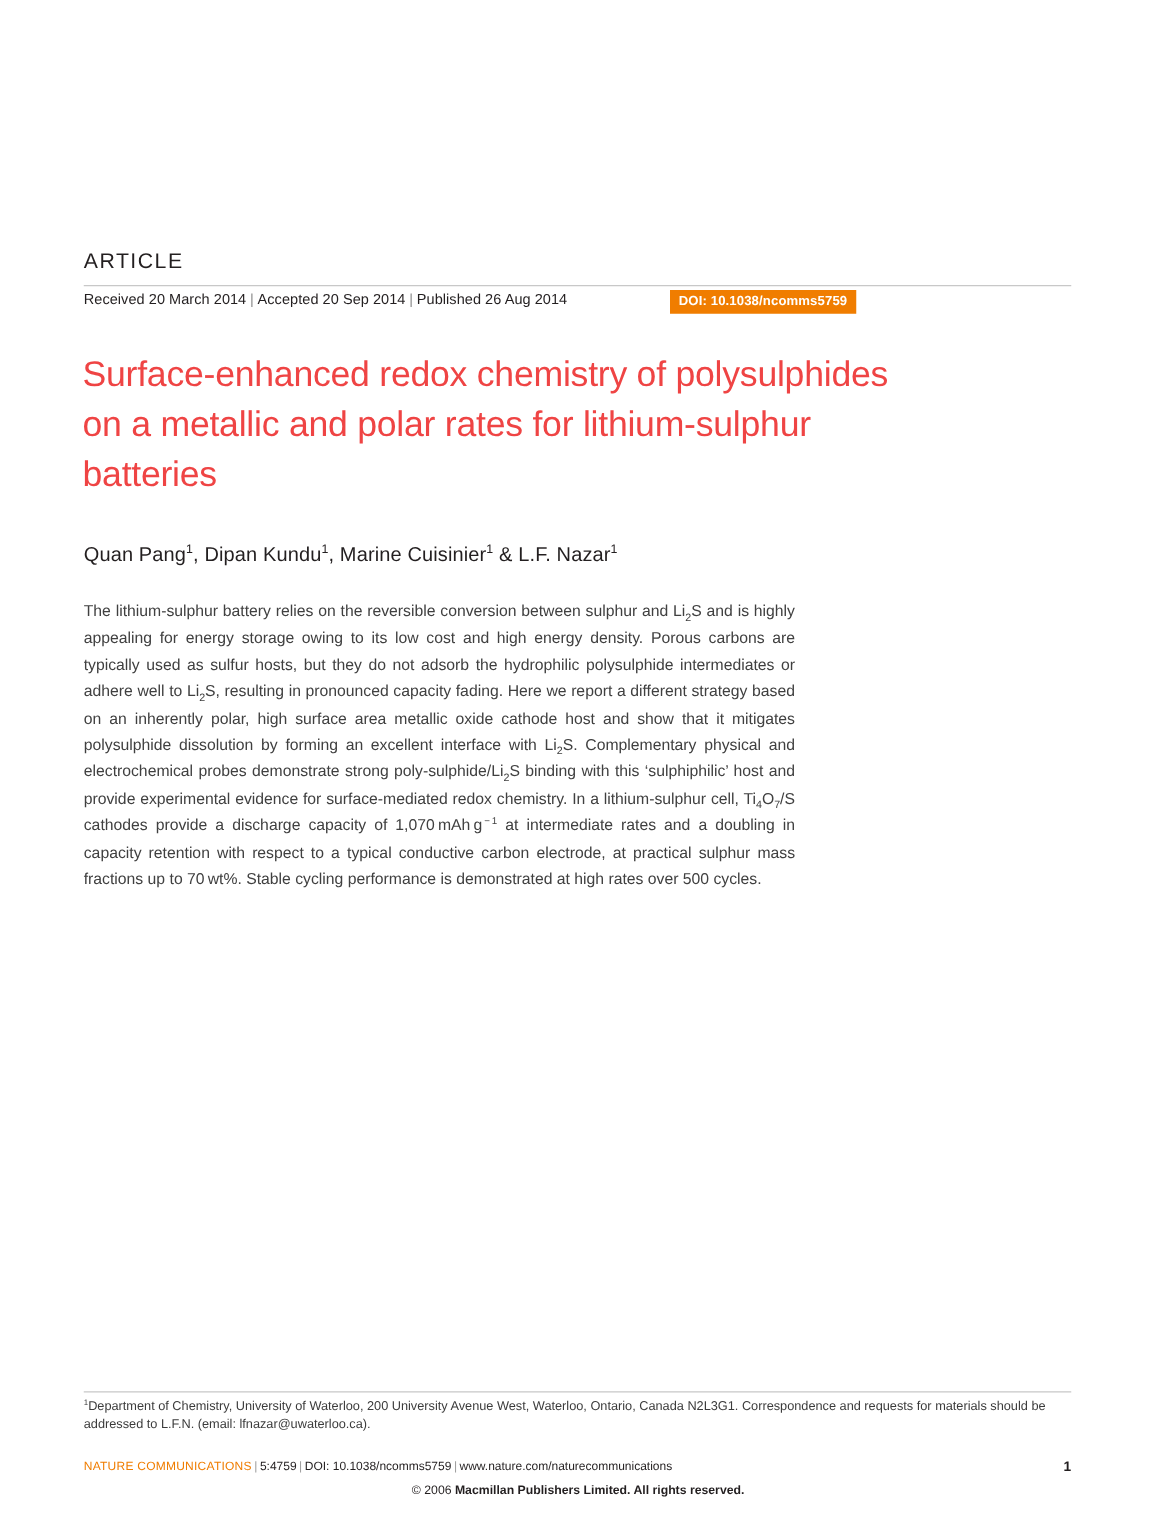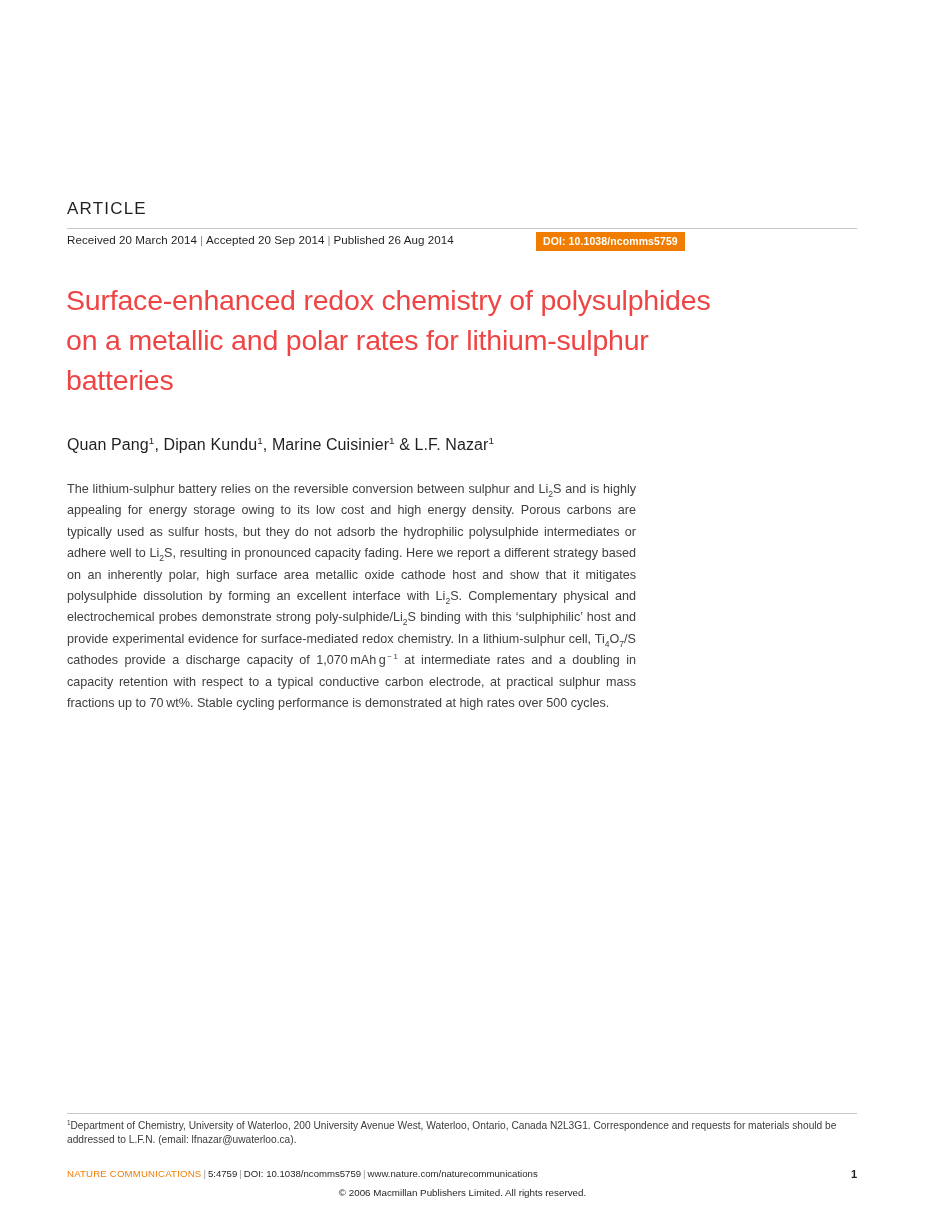--- a/index.html
+++ b/index.html
@@ -172,21 +172,21 @@
   }
   .copyright {
     position: absolute;
     left: 0;
     top: 1187px;
     width: 925px;
     text-align: center;
     font-size: 9.8px;
     color: #231f20;
   }
-  .copyright b { font-weight: normal; }
+  .copyright b { font-weight: bold; }
 </style>
 </head>
 <body>
 
 <div class="page">
 
 
   <div class="article-label">ARTICLE</div>
   <div class="hist-rule"></div>
   <div class="history">

